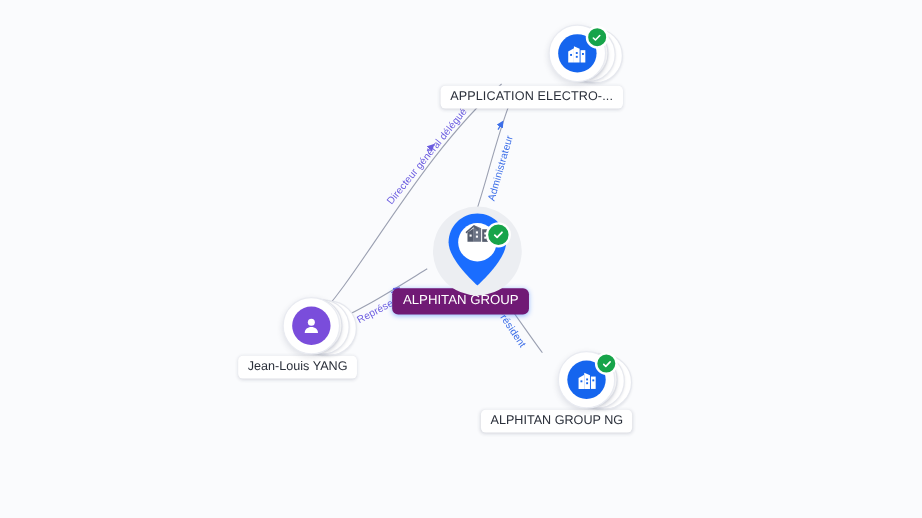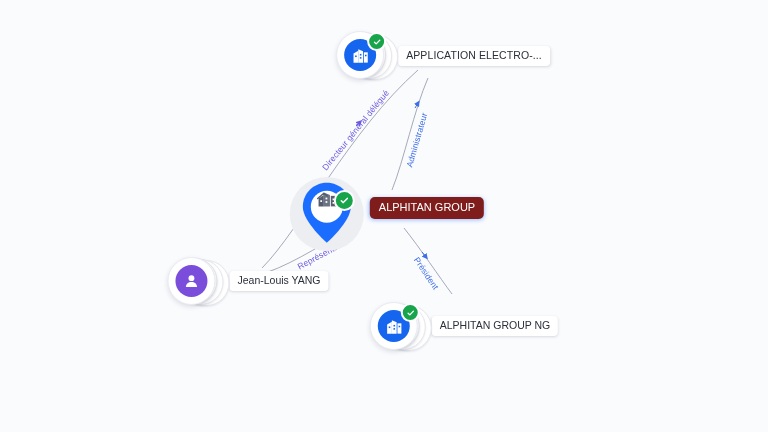--- a/index.html
+++ b/index.html
@@ -23,22 +23,22 @@
   .edge-layer {
     position: absolute;
     inset: 0;
     width: 768px;
     height: 432px;
   }
   .node {
     position: absolute;
     transform: translate(-50%, -50%);
     display: flex;
-    flex-direction: row;
-    align-items: center;
+    flex-direction: column;
+    align-items: flex-end;
   }
   
   .stack-wrap {
     position: relative;
     width: 62px;
     height: 50px;
   }
   .stack-card {
     position: absolute;
     width: 44px;
@@ -133,21 +133,21 @@
     padding: 3px 8px 4px 8px;
     background: #ffffff;
     border-radius: 4px;
     font-size: 10.5px;
     color: #2a2f3a;
     white-space: nowrap;
     box-shadow: 0 1px 3px rgba(30,40,70,0.16);
     line-height: 1.15;
   }
   .node-label.selected {
-    background: #7f1d1d;
+    background: #701a75;
     color: #ffffff;
     font-size: 11px;
     font-weight: 400;
     padding: 4px 9px 5px 9px;
     border-radius: 5px;
     box-shadow: 0 1px 4px rgba(26,109,255,0.45);
   }
   .node-label.top-label {
     margin-top: 2px;
     letter-spacing: 0.1px;

